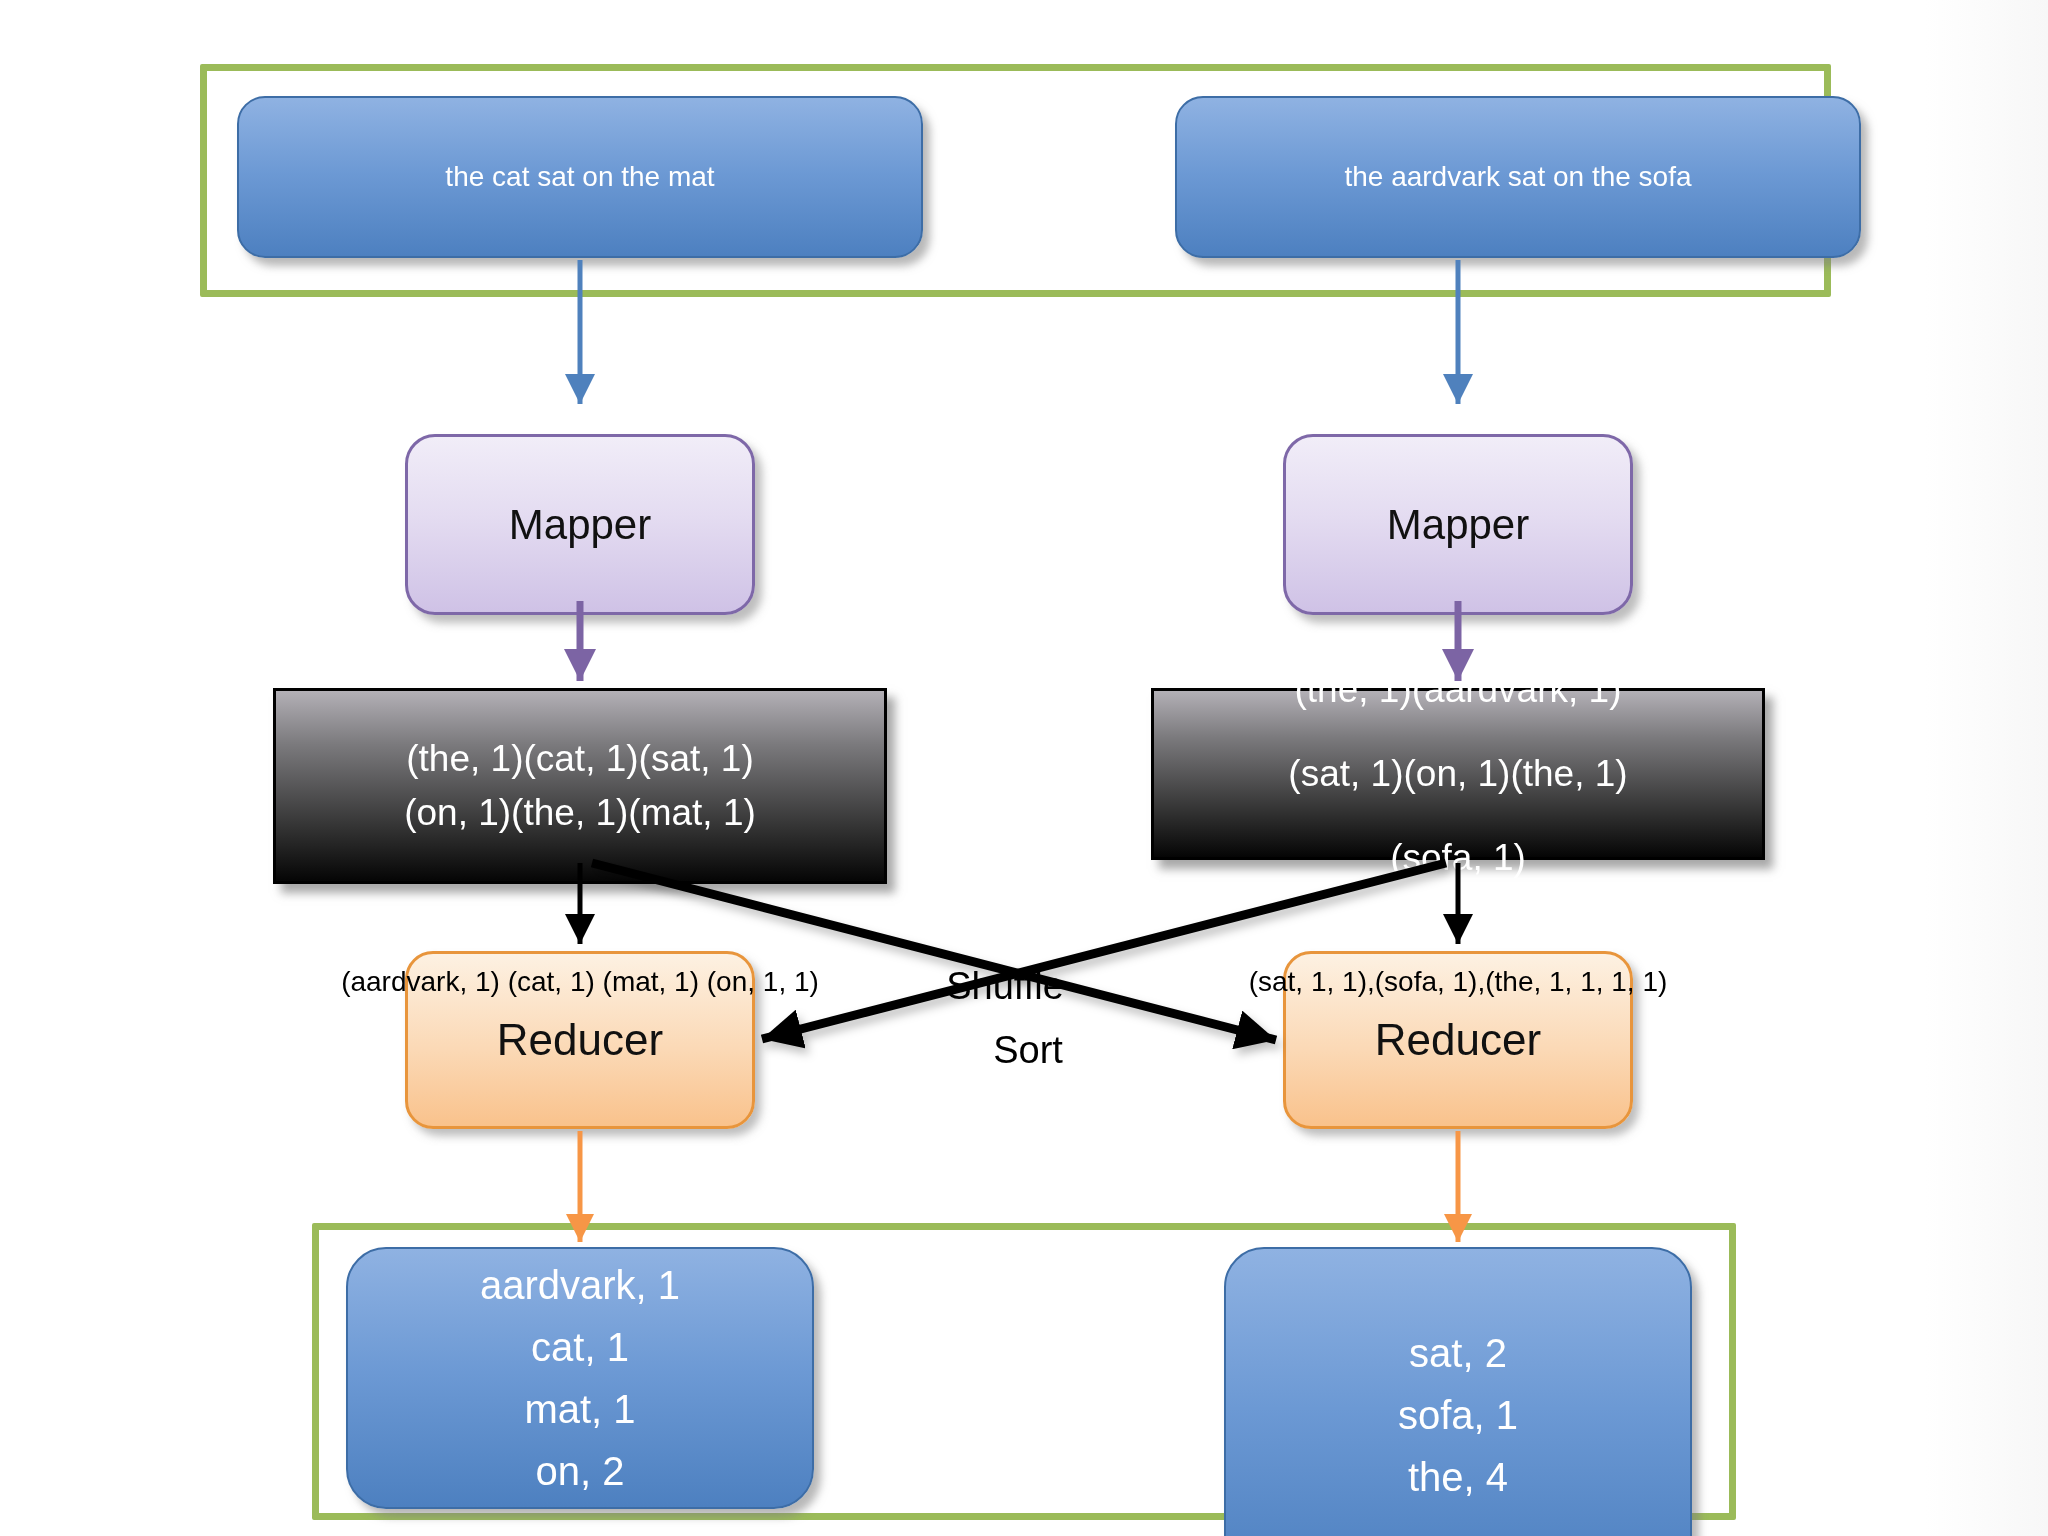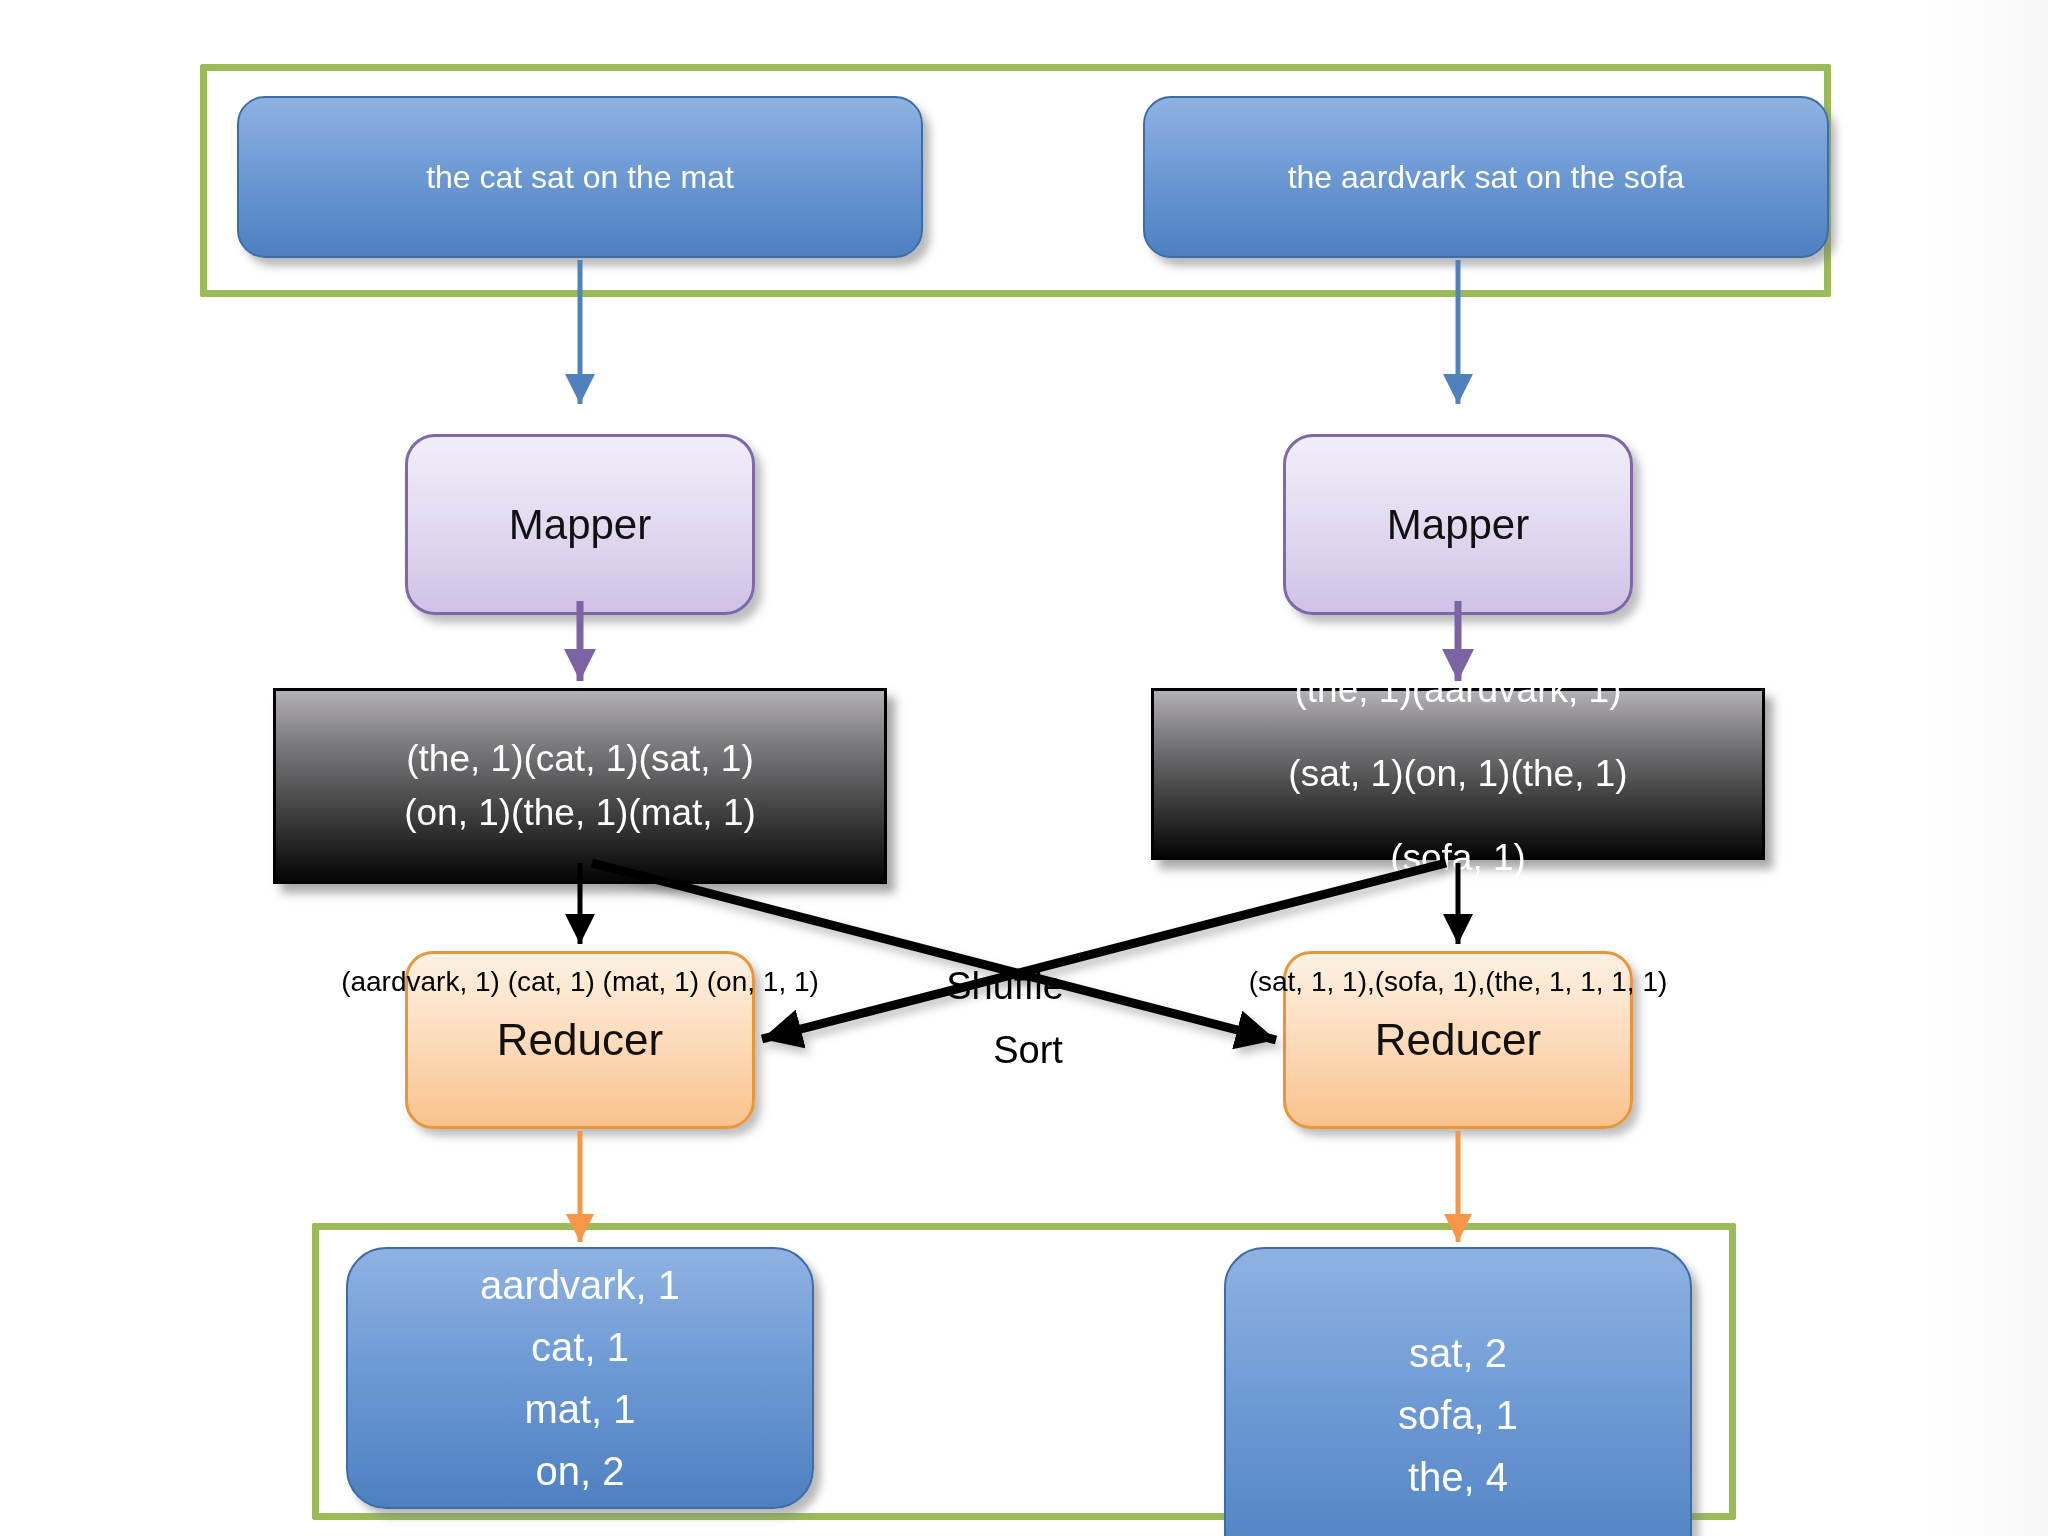--- a/index.html
+++ b/index.html
@@ -7,21 +7,21 @@
     position:relative;width:2048px;height:1536px;overflow:hidden;
     background:linear-gradient(90deg,#ffffff 0%,#ffffff 94%,#f7f7f7 100%);
     font-family:"Liberation Sans", sans-serif;
   }
   .frame{position:absolute;border:7px solid #9bbb59;border-radius:2px;background:transparent;}
   .box{position:absolute;display:flex;align-items:center;justify-content:center;
        text-align:center;box-sizing:border-box;}
   .box .line{white-space:nowrap;}
   .blue-box{
     background:linear-gradient(180deg,#8fb2e2 0%,#6c99d4 48%,#4d80c0 100%);
-    border:2px solid #3d6da6;border-radius:28px;color:#ffffff;font-size:32px;
+    border:2px solid #3d6da6;border-radius:28px;color:#ffffff;font-size:28px;
     box-shadow:7px 8px 9px rgba(125,125,125,.55);
   }
   .blue-box.out{border-radius:40px;flex-direction:column;font-size:40px;line-height:1.55;}
   .mapper-box{
     background:linear-gradient(180deg,#f1edf8 0%,#e4dcf1 45%,#cfc2e6 100%);
     border:3px solid #7e68a8;border-radius:30px;color:#111111;font-size:42px;
     box-shadow:7px 8px 9px rgba(125,125,125,.5);
     margin-top:16px;
   }
   .dark-box{
@@ -52,21 +52,21 @@
 </head>
 <body>
 
 <div class="stage">
 
   <div class="frame" style="left:200px;top:64px;width:1617px;height:219px;"></div>
 
   <div class="box blue-box" style="left:237px;top:96px;width:686px;height:162px;">
     <span class="line">the cat sat on the mat</span>
   </div>
-  <div class="box blue-box" style="left:1143px;top:96px;width:686px;height:162px;">
+  <div class="box blue-box" style="left:1175px;top:96px;width:686px;height:162px;">
     <span class="line">the aardvark sat on the sofa</span>
   </div>
 
   <div class="box mapper-box" style="left:405px;top:418px;width:350px;height:181px;">
     <span class="line">Mapper</span>
   </div>
   <div class="box mapper-box" style="left:1283px;top:418px;width:350px;height:181px;">
     <span class="line">Mapper</span>
   </div>
 

